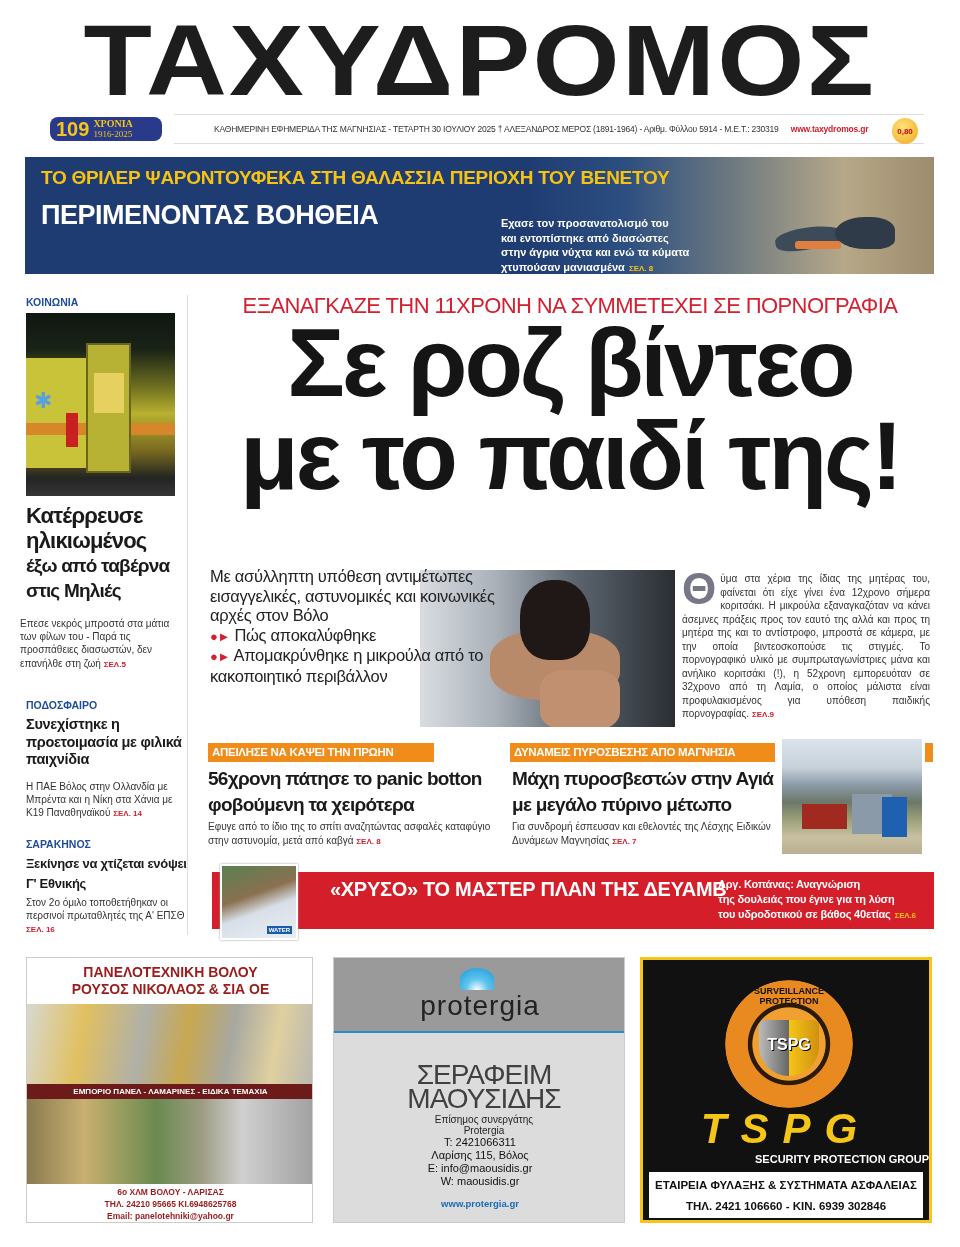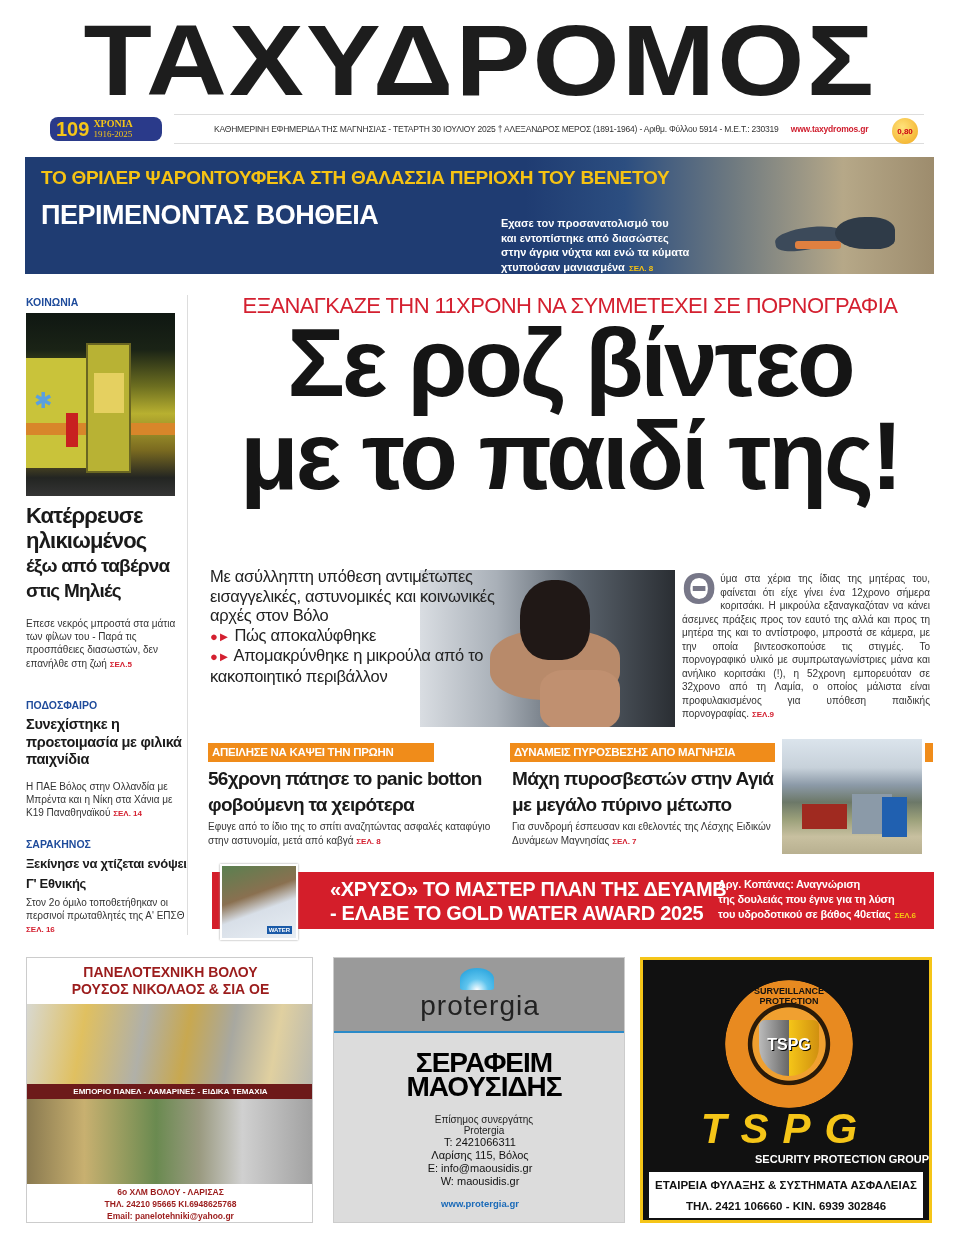--- a/index.html
+++ b/index.html
@@ -92,21 +92,21 @@
   .ad1-title { left: 0; top: 6px; width: 287px; text-align: center; color: #9b1c1c; font-weight: bold; font-size: 14px; line-height: 17px; }
   .ad1-photo1 { left: 0; top: 46px; width: 287px; height: 80px; background: linear-gradient(100deg, #d8d8d0 0%, #e0c060 20%, #b0b0a8 40%, #c8a850 55%, #a8a8a0 70%, #e0d0a0 85%, #b8b8b0 100%); }
   .ad1-band { left: 0; top: 126px; width: 287px; height: 15px; background: #6d1a1a; color: #fff; font-size: 8px; font-weight: bold; text-align: center; line-height: 15px; }
   .ad1-photo2 { left: 0; top: 141px; width: 287px; height: 85px; background: linear-gradient(90deg, #8a7a50 0%, #c8b070 20%, #6a8a50 45%, #9a9a80 60%, #d0d0d0 75%, #a0a0a0 100%); }
   .ad1-foot { left: 0; top: 228px; width: 287px; text-align: center; color: #9b1c1c; font-weight: bold; font-size: 8.5px; line-height: 12px; }
 
   .ad2 { left: 333px; width: 292px; background: #dcdcdc; }
   .ad2-top { left: 0; top: 0; width: 292px; height: 75px; background: #9a9a9a; border-bottom: 2px solid #2a8ac8; }
   .ad2-shell { left: 126px; top: 10px; width: 34px; height: 22px; background: radial-gradient(circle at 50% 100%, #fff 0%, #5ec4ee 40%, #1a9ad8 100%); border-radius: 50% 50% 10% 10%; }
   .ad2-brand { left: 0; top: 32px; width: 292px; text-align: center; font-size: 28px; color: #222; letter-spacing: 1px; }
-  .ad2-name { left: 40px; top: 93px; width: 220px; text-align: center; font-weight: 700; font-size: 28px; line-height: 24px; color: #000000; letter-spacing: -1px; }
+  .ad2-name { left: 40px; top: 105px; width: 220px; text-align: center; font-weight: 400; font-size: 28px; line-height: 24px; color: #404040; letter-spacing: -1px; }
   .ad2-partner { left: 40px; top: 156px; width: 220px; text-align: center; font-size: 10px; color: #222; line-height: 11px; }
   .ad2-contact { left: 0; top: 178px; width: 292px; text-align: center; font-size: 11px; line-height: 13px; color: #111; }
   .ad2-web { left: 0; top: 240px; width: 292px; text-align: center; font-size: 9.5px; font-weight: bold; color: #1a6ab8; }
 
   .ad3 { left: 640px; width: 292px; background: #111; border: 3px solid #f5c518; }
   .ad3-ring { left: 82px; top: 20px; width: 128px; height: 128px; border-radius: 50%; background: radial-gradient(circle, #f0a030 0%, #f0a030 40%, #2a1a08 41%, #2a1a08 45%, #e88a20 46%, #e88a20 70%, #111 71%); }
   .ad3-ringtext { left: 82px; top: 26px; width: 128px; text-align: center; color: #111; font-weight: bold; font-size: 9px; }
   .ad3-shield { left: 116px; top: 60px; width: 60px; height: 56px; background: linear-gradient(90deg, #bbb 0%, #666 50%, #f5c518 50%, #d09010 100%); border-radius: 6px 6px 30px 30px; }
   .ad3-shieldtxt { left: 116px; top: 76px; width: 60px; text-align: center; color: #fff; font-weight: 900; font-size: 16px; text-shadow: 1px 1px 0 #000; }
   .ad3-big { left: 0; top: 148px; width: 286px; text-align: center; color: #f5c518; font-weight: 900; font-style: italic; font-size: 42px; letter-spacing: 14px; line-height: 42px; }
@@ -165,21 +165,21 @@
   <div class="abs amb-window"></div>
   <div class="abs amb-light"></div>
   <div class="abs amb-star">✱</div>
 </div>
 <div class="abs left-head1">
   <div>Κατέρρευσε</div>
   <div>ηλικιωμένος</div>
   <div class="small">έξω από ταβέρνα</div>
   <div class="small">στις Μηλιές</div>
 </div>
-<div class="abs left-text" style="left:26px;top:617px;width:160px;">
+<div class="abs left-text" style="left:20px;top:617px;width:160px;">
   <span>Επεσε νεκρός μπροστά στα μάτια των φίλων του - Παρά τις προσπάθειες διασωστών, δεν επανήλθε στη ζωή</span>
   <span class="sel-red">ΣΕΛ.5</span>
 </div>
 
 <div class="abs kicker-blue left-sec2-k">ΠΟΔΟΣΦΑΙΡΟ</div>
 <div class="abs left-sec2-h">Συνεχίστηκε η προετοιμασία με φιλικά παιχνίδια</div>
 <div class="abs left-text left-sec2-t">
   <span>Η ΠΑΕ Βόλος στην Ολλανδία με Μπρέντα και η Νίκη στα Χάνια με Κ19 Παναθηναϊκού</span>
   <span class="sel-red">ΣΕΛ. 14</span>
 </div>
@@ -237,21 +237,20 @@
     <div class="abs fire-tank"></div>
     <div class="abs fire-tank2"></div>
 </div>
 
 <div class="abs red-bar"></div>
 <div class="abs award-thumb">
   <div style="position:absolute;right:4px;bottom:4px;background:#1a5aa8;color:#fff;font-size:6px;font-weight:bold;padding:1px 2px;">WATER</div>
 </div>
 <div class="abs red-head">
   <div>«ΧΡΥΣΟ» ΤΟ ΜΑΣΤΕΡ ΠΛΑΝ ΤΗΣ ΔΕΥΑΜΒ</div>
-  <div>- ΕΛΑΒΕ ΤΟ GOLD WATER AWARD 2025</div>
 </div>
 <div class="abs red-sub">
   <div>Αργ. Κοπάνας: Αναγνώριση</div>
   <div>της δουλειάς που έγινε για τη λύση</div>
   <div><span>του υδροδοτικού σε βάθος 40ετίας</span><span class="sel-yellow2">ΣΕΛ.6</span></div>
 </div>
 
 <div class="abs ad ad1">
   <div class="abs ad1-title">
     <div>ΠΑΝΕΛΟΤΕΧΝΙΚΗ ΒΟΛΟΥ</div>

